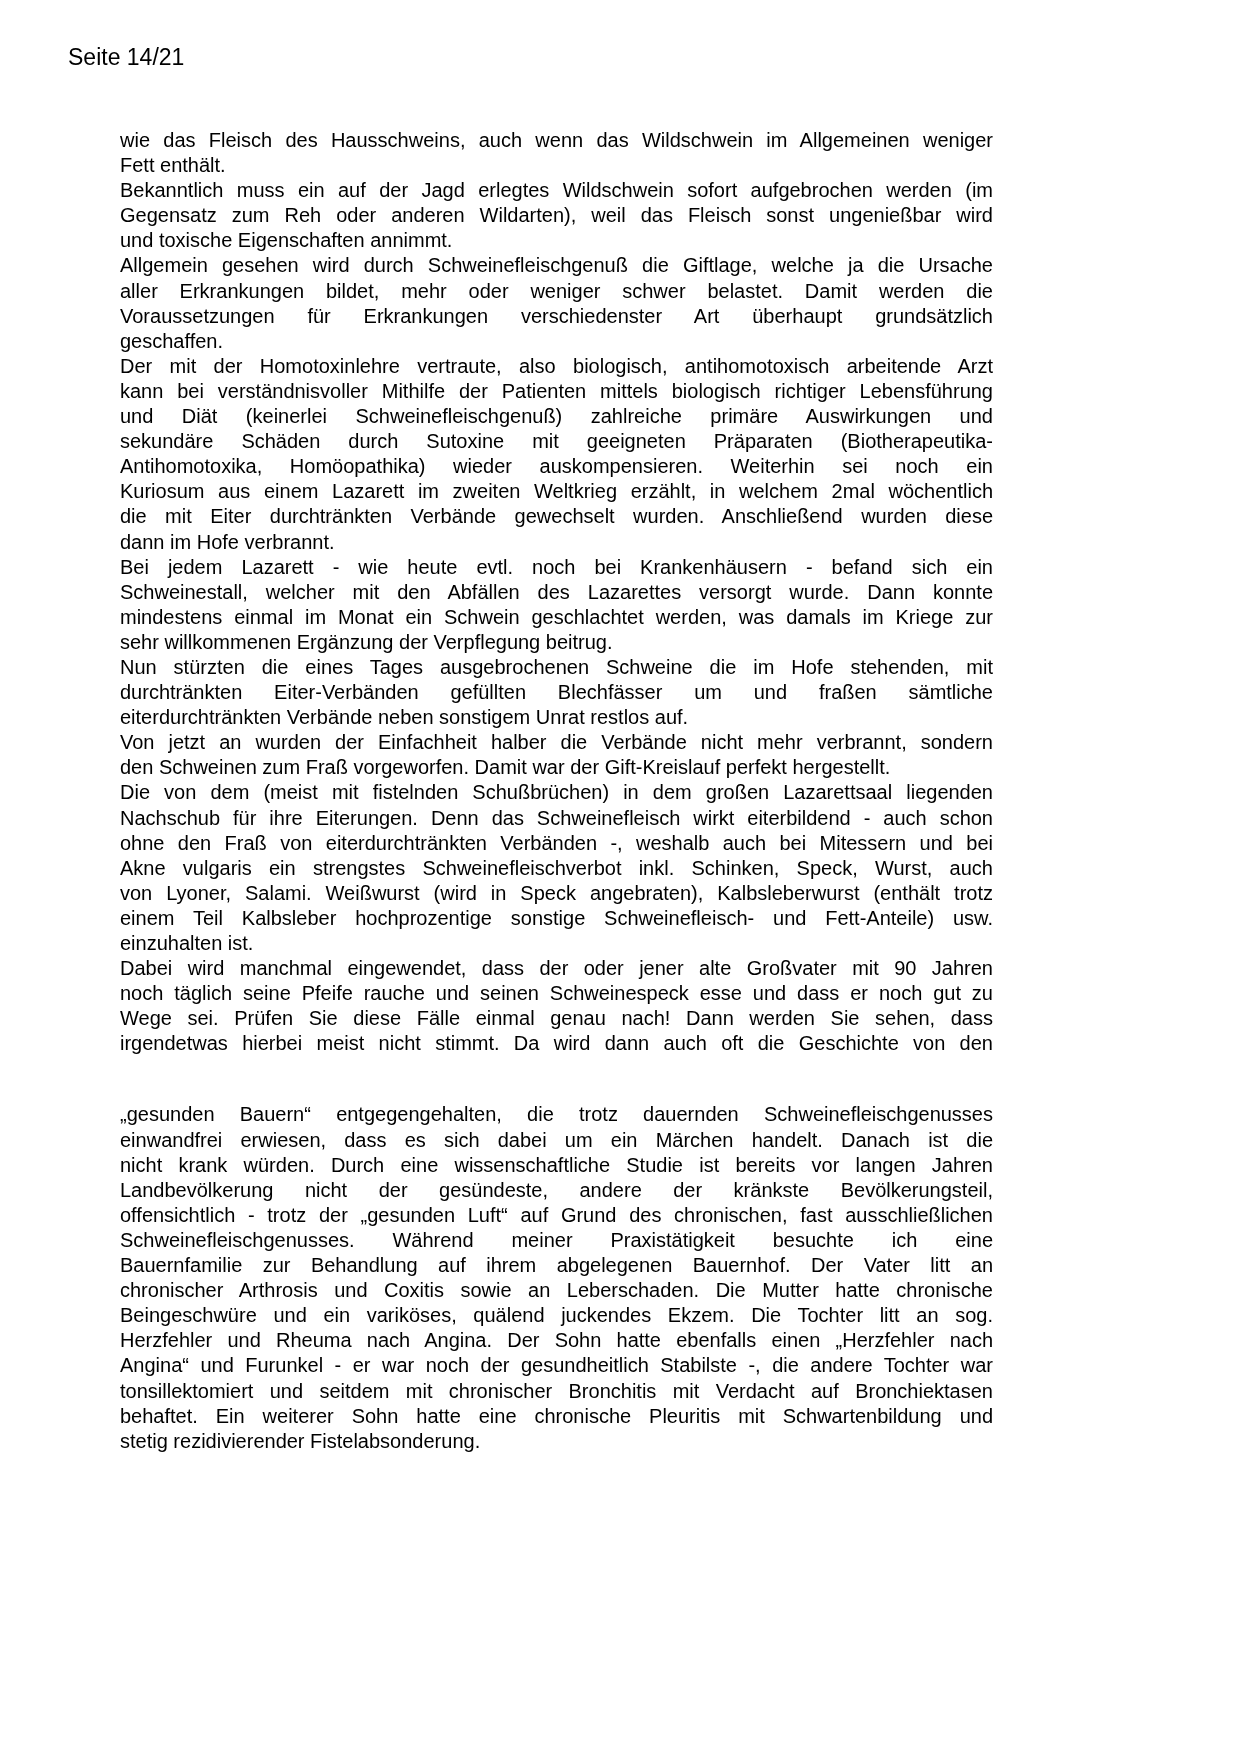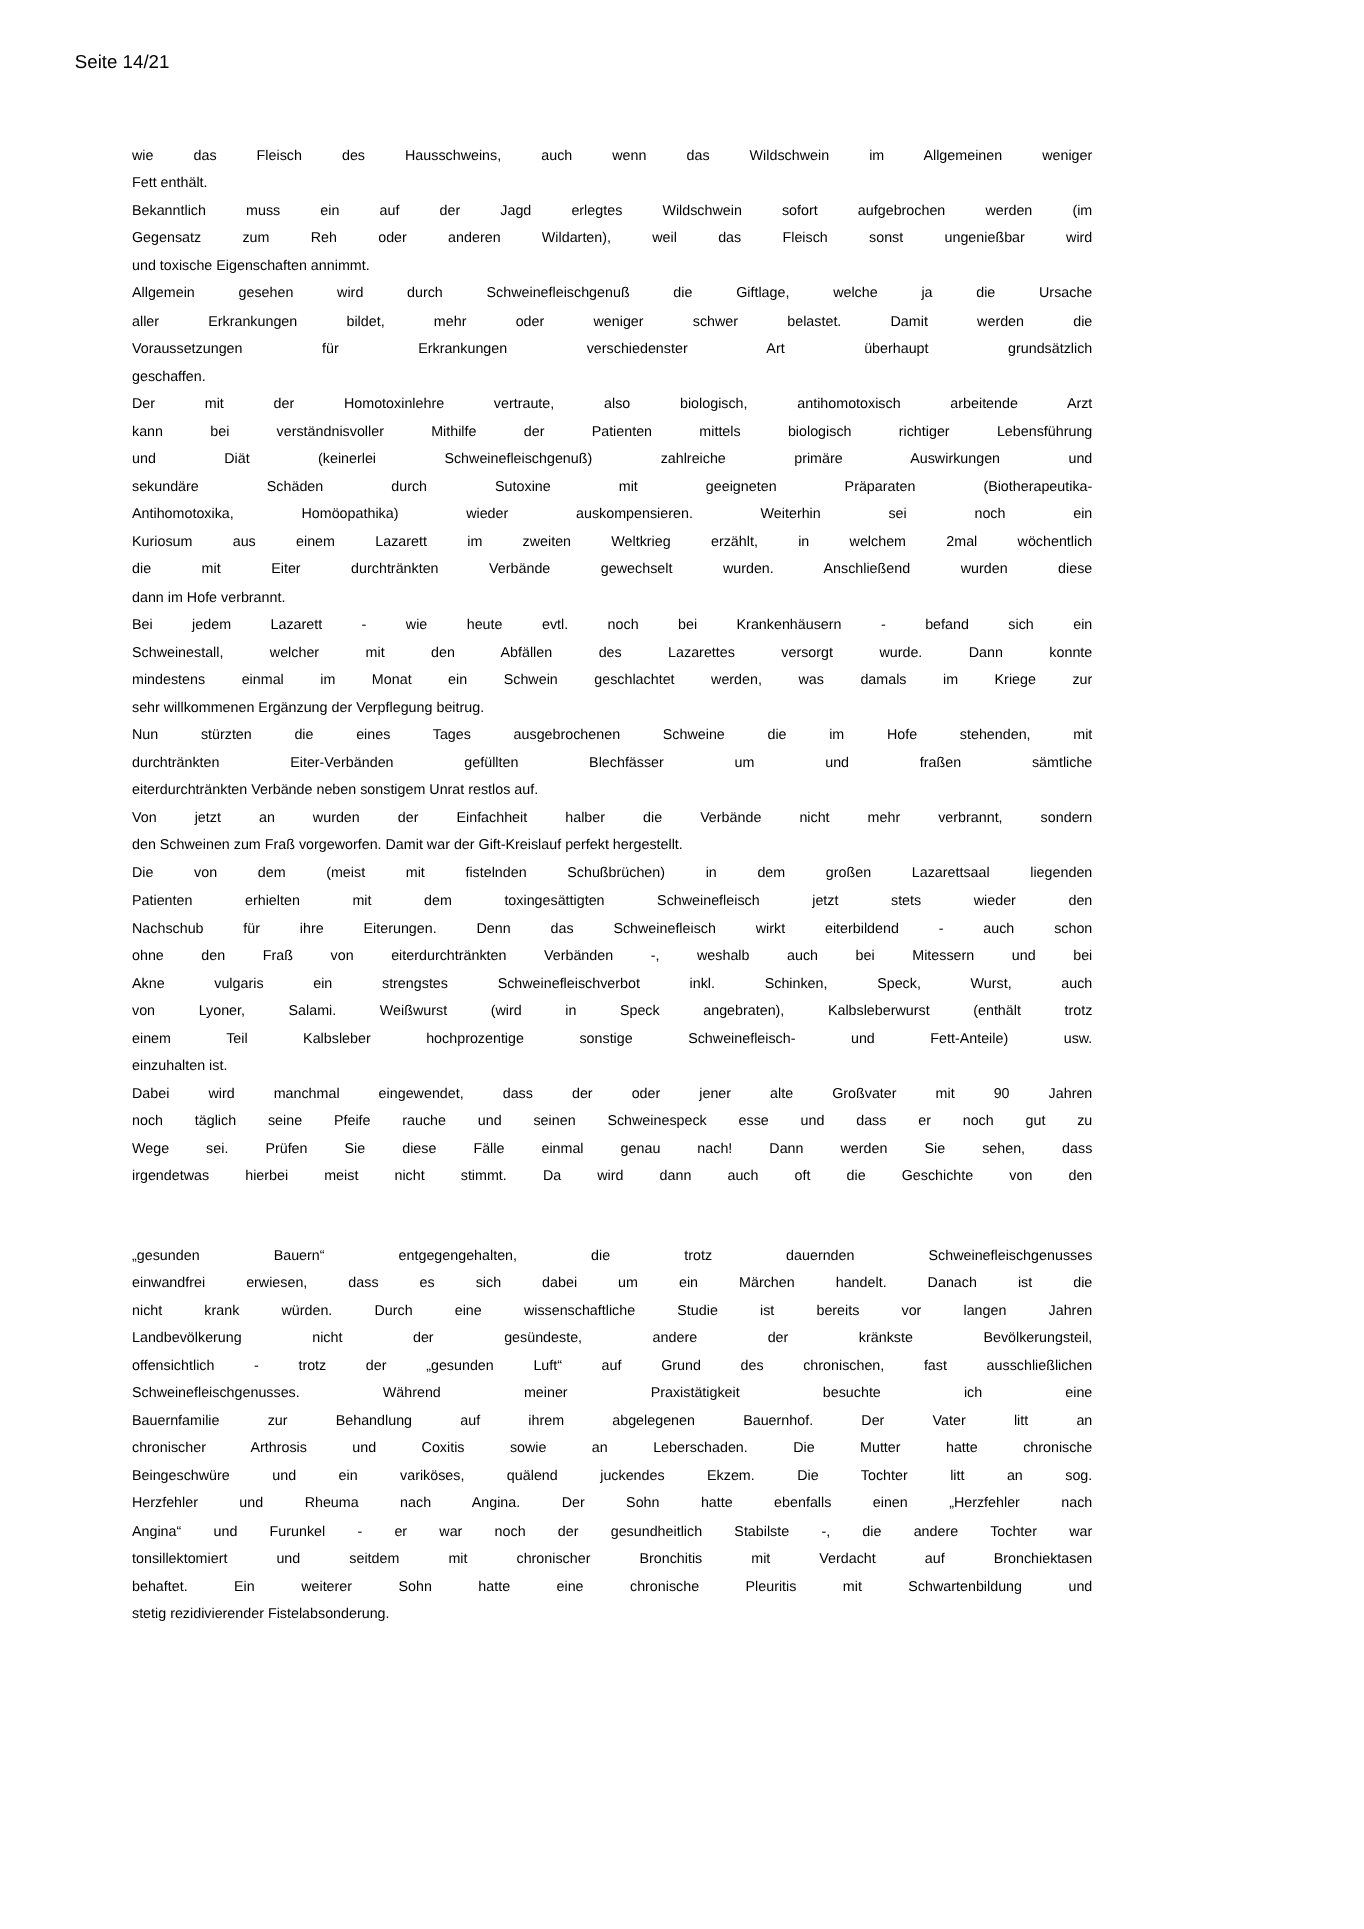--- a/index.html
+++ b/index.html
@@ -1,18 +1,18 @@
 <!DOCTYPE html>
 <html><head>
 <meta charset="utf-8">
 <style>
   html, body { margin: 0; padding: 0; background: #ffffff; }
   body { width: 1240px; height: 1754px; position: relative; overflow: hidden; font-family: "Liberation Sans", sans-serif; color: #000; }
-  .page-header { position: absolute; left: 68px; top: 46px; font-size: 17px; line-height: 22px; }
-  .body-text { position: absolute; left: 120px; top: 128px; width: 873px; font-size: 13px; }
+  .page-header { position: absolute; left: 68px; top: 46px; font-size: 23px; line-height: 22px; }
+  .body-text { position: absolute; left: 120px; top: 128px; width: 873px; font-size: 20px; }
   .line { display: block; height: 25.1px; line-height: 25.1px; white-space: nowrap; text-align: justify; text-align-last: justify; }
   .line.last { text-align: center; text-align-last: left; }
 </style>
 </head>
 <body>
 
 <div class="page-header">Seite 14/21</div>
 
 <div class="body-text" id="body-text">
     <div class="paragraph">
@@ -50,21 +50,20 @@
       <span class="line" style="white-space: nowrap;">Nun stürzten die eines Tages ausgebrochenen Schweine die im Hofe stehenden, mit</span>
       <span class="line" style="white-space: nowrap;">durchtränkten Eiter-Verbänden gefüllten Blechfässer um und fraßen sämtliche</span>
       <span class="line last" style="white-space: nowrap;">eiterdurchtränkten Verbände neben sonstigem Unrat restlos auf.</span>
     </div>
     <div class="paragraph">
       <span class="line" style="white-space: nowrap;">Von jetzt an wurden der Einfachheit halber die Verbände nicht mehr verbrannt, sondern</span>
       <span class="line last" style="white-space: nowrap;">den Schweinen zum Fraß vorgeworfen. Damit war der Gift-Kreislauf perfekt hergestellt.</span>
     </div>
     <div class="paragraph">
       <span class="line" style="white-space: nowrap;">Die von dem (meist mit fistelnden Schußbrüchen) in dem großen Lazarettsaal liegenden</span>
-      <span class="line" style="white-space: nowrap;">Patienten erhielten mit dem toxingesättigten Schweinefleisch jetzt stets wieder den</span>
       <span class="line" style="white-space: nowrap;">Nachschub für ihre Eiterungen. Denn das Schweinefleisch wirkt eiterbildend - auch schon</span>
       <span class="line" style="white-space: nowrap;">ohne den Fraß von eiterdurchtränkten Verbänden -, weshalb auch bei Mitessern und bei</span>
       <span class="line" style="white-space: nowrap;">Akne vulgaris ein strengstes Schweinefleischverbot inkl. Schinken, Speck, Wurst, auch</span>
       <span class="line" style="white-space: nowrap;">von Lyoner, Salami. Weißwurst (wird in Speck angebraten), Kalbsleberwurst (enthält trotz</span>
       <span class="line" style="white-space: nowrap;">einem Teil Kalbsleber hochprozentige sonstige Schweinefleisch- und Fett-Anteile) usw.</span>
       <span class="line last" style="white-space: nowrap;">einzuhalten ist.</span>
     </div>
     <div class="paragraph">
       <span class="line" style="white-space: nowrap;">Dabei wird manchmal eingewendet, dass der oder jener alte Großvater mit 90 Jahren</span>
       <span class="line" style="white-space: nowrap;">noch täglich seine Pfeife rauche und seinen Schweinespeck esse und dass er noch gut zu</span>

